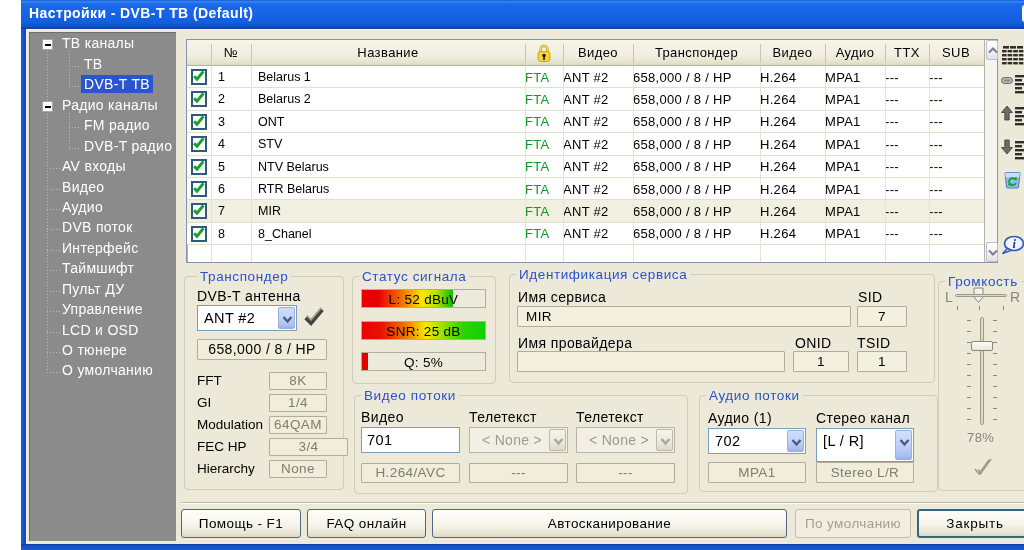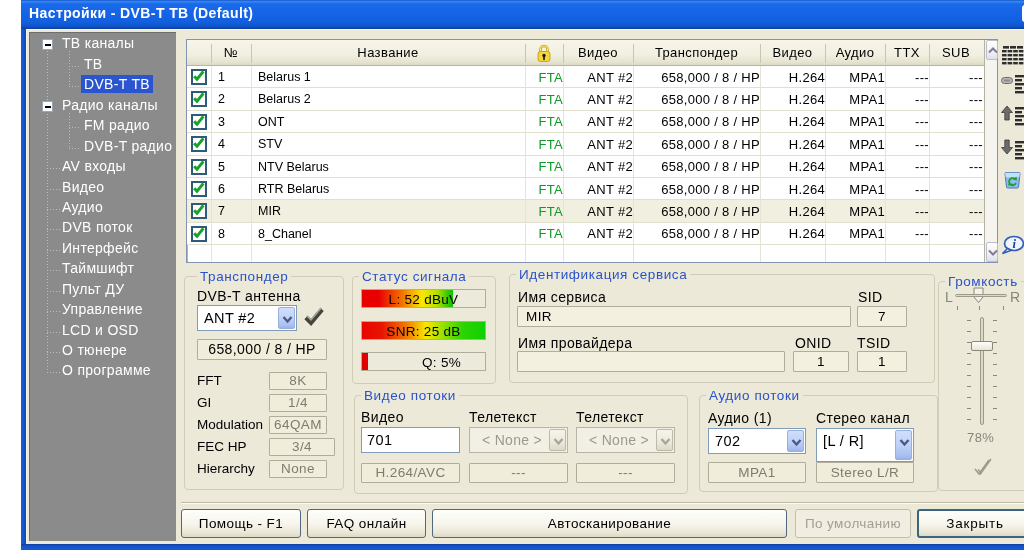--- a/index.html
+++ b/index.html
@@ -33,21 +33,21 @@
 #tbl { position:absolute; left:165px; top:39px; width:812px; height:224px; background:#fff; border:1px solid #8294ae; box-shadow:inset 1px 1px 0 #aab6c8; z-index:20; }
 #thead { position:absolute; left:0; top:0; width:810px; height:26px; background:linear-gradient(180deg,#f7f5e8 0%,#f1efe0 60%,#e6e3d0 88%,#dcd9c4 100%); border-bottom:1px solid #b8b5a2; }
 .hsep { position:absolute; top:4px; width:1px; height:19px; background:#c9c5b2; }
 .htx { position:absolute; top:5px; font-size:13px; letter-spacing:0.4px; color:#000; text-align:center; }
 .row { position:absolute; left:0; width:785px; height:22px; border-bottom:1px solid #e1dfcd; background:#fff; }
 .row7 { background:#f0efe0; }
 .vsep { position:absolute; top:0; width:1px; height:221px; background:#e6e4d6; z-index:21; }
 .cb { position:absolute; left:4px; top:3px; width:16px; height:16px; background:#fff; border:2px solid #2f5a78; }
 .ctx { position:absolute; top:4px; font-size:12.5px; white-space:nowrap; }
 .fta { color:#0e9a26; font-size:12.5px; }
-.ctr { text-align:right; font-size:13px; letter-spacing:0.3px; top:3.5px; }
+.ctr { text-align:left; font-size:13px; letter-spacing:0.3px; top:3.5px; }
 
 #sbar { position:absolute; left:797px; top:0; width:13px; height:222px; background:#f5f4ef; border-left:1px solid #b5b2a2; }
 .sbtn { position:absolute; left:0.5px; width:12px; height:20px; background:linear-gradient(180deg,#fefefd,#f0f0f3 60%,#dfe0ea 100%); border:1px solid #bcbecd; border-radius:2px; color:#7c8198; font-size:9px; text-align:center; line-height:18px; }
 
 .tic { position:absolute; z-index:20; }
 
 .gb { position:absolute; border:1px solid #cfccb8; border-radius:4px; z-index:20; }
 .gbt { position:absolute; top:-8px; left:6px; background:#ece9d8; padding:0 3px; color:#2952cb; font-size:13.5px; letter-spacing:0.6px; white-space:nowrap; }
 .lbl { position:absolute; font-size:14px; letter-spacing:0.4px; color:#000; white-space:nowrap; z-index:21; }
 .glbl { position:absolute; font-size:14px; letter-spacing:0.4px; color:#87857a; white-space:nowrap; z-index:21; }
@@ -119,21 +119,21 @@
 <div class="ti" style="left:32px; top:227px;">Таймшифт</div>
 <div class="doth" style="left:17px; top:258px; width:14px;"></div>
 <div class="ti" style="left:32px; top:248px;">Пульт ДУ</div>
 <div class="doth" style="left:17px; top:278px; width:14px;"></div>
 <div class="ti" style="left:32px; top:268px;">Управление</div>
 <div class="doth" style="left:17px; top:299px; width:14px;"></div>
 <div class="ti" style="left:32px; top:289px;">LCD и OSD</div>
 <div class="doth" style="left:17px; top:319px; width:14px;"></div>
 <div class="ti" style="left:32px; top:309px;">О тюнере</div>
 <div class="doth" style="left:17px; top:339px; width:14px;"></div>
-<div class="ti" style="left:32px; top:329px;">О программе</div>
+<div class="ti" style="left:32px; top:329px;">О умолчанию</div>
 </div>
   <div id="tbl">
 <div id="thead">
 <div class="hsep" style="left:24px;"></div>
 <div class="hsep" style="left:64px;"></div>
 <div class="hsep" style="left:338px;"></div>
 <div class="hsep" style="left:376px;"></div>
 <div class="hsep" style="left:446px;"></div>
 <div class="hsep" style="left:573px;"></div>
 <div class="hsep" style="left:638px;"></div>
@@ -386,34 +386,34 @@
 <path d="M3.8 9.8 L8 14 L18.4 1.8" fill="none" stroke="#a8a89e" stroke-width="1.5"></path>
 </svg>
 <div class="ro rodark" style="left:176px; top:339px; width:130px; height:21px; font-size:14px; line-height:19px;">658,000 / 8 / HP</div>
 <div class="lbl" style="left:176px; top:373px; font-size:13.5px; letter-spacing:0;">FFT</div>
 <div class="ro" style="left:248px; top:372px; width:58px; height:18px; line-height:16px;">8K</div>
 <div class="lbl" style="left:176px; top:395px; font-size:13.5px; letter-spacing:0;">GI</div>
 <div class="ro" style="left:248px; top:394px; width:58px; height:18px; line-height:16px;">1/4</div>
 <div class="lbl" style="left:176px; top:417px; font-size:13.5px; letter-spacing:0;">Modulation</div>
 <div class="ro" style="left:248px; top:416px; width:58px; height:18px; line-height:16px;">64QAM</div>
 <div class="lbl" style="left:176px; top:439px; font-size:13.5px; letter-spacing:0;">FEC HP</div>
-<div class="ro" style="left:248px; top:438px; width:66px; height:18px; line-height:16px;">3/4</div>
+<div class="ro" style="left:248px; top:438px; width:79px; height:18px; line-height:16px;">3/4</div>
 <div class="lbl" style="left:176px; top:461px; font-size:13.5px; letter-spacing:0;">Hierarchy</div>
 <div class="ro" style="left:248px; top:460px; width:58px; height:18px; line-height:16px;">None</div>
 <div class="gb" style="left:331px; top:276px; width:144px; height:108px;">
       <div class="gbt">Статус сигнала</div>
 <div class="bar" style="top:12px;">
         <div class="f" style="width:74%; background:linear-gradient(90deg,#e80000 0%,#e80000 18%,#f07800 45%,#f8e800 66%,#b8e000 82%,#30c800 95%,#10c000 100%);"></div>
         <div class="t">L: 52 dBuV</div>
       </div>
 <div class="bar" style="top:44px;">
         <div class="f" style="width:100%; background:linear-gradient(90deg,#ea0400 0%,#e81400 16%,#f07800 36%,#f8e800 52%,#8ade00 68%,#2cd400 82%,#10d000 100%);"></div>
         <div class="t">SNR: 25 dB</div>
       </div>
-<div class="bar" style="top:75px;padding-left:18px;">
+<div class="bar" style="top:75px;">
         <div class="f" style="width:6px; background:#e00000;"></div>
         <div class="t">Q: 5%</div>
       </div>
 </div>
 <div class="gb" style="left:488px; top:274px; width:426px; height:109px;">
       <div class="gbt">Идентификация сервиса</div>
     </div>
 <div class="lbl" style="left:497px; top:289px;">Имя сервиса</div>
 <div class="lbl" style="left:837px; top:289px;">SID</div>
 <div class="ro rodark" style="left:496px; top:306px; width:334px; height:21px; text-align:left; padding-left:8px; font-size:13.5px; line-height:19px; background:#f3f0e0;">MIR</div>

